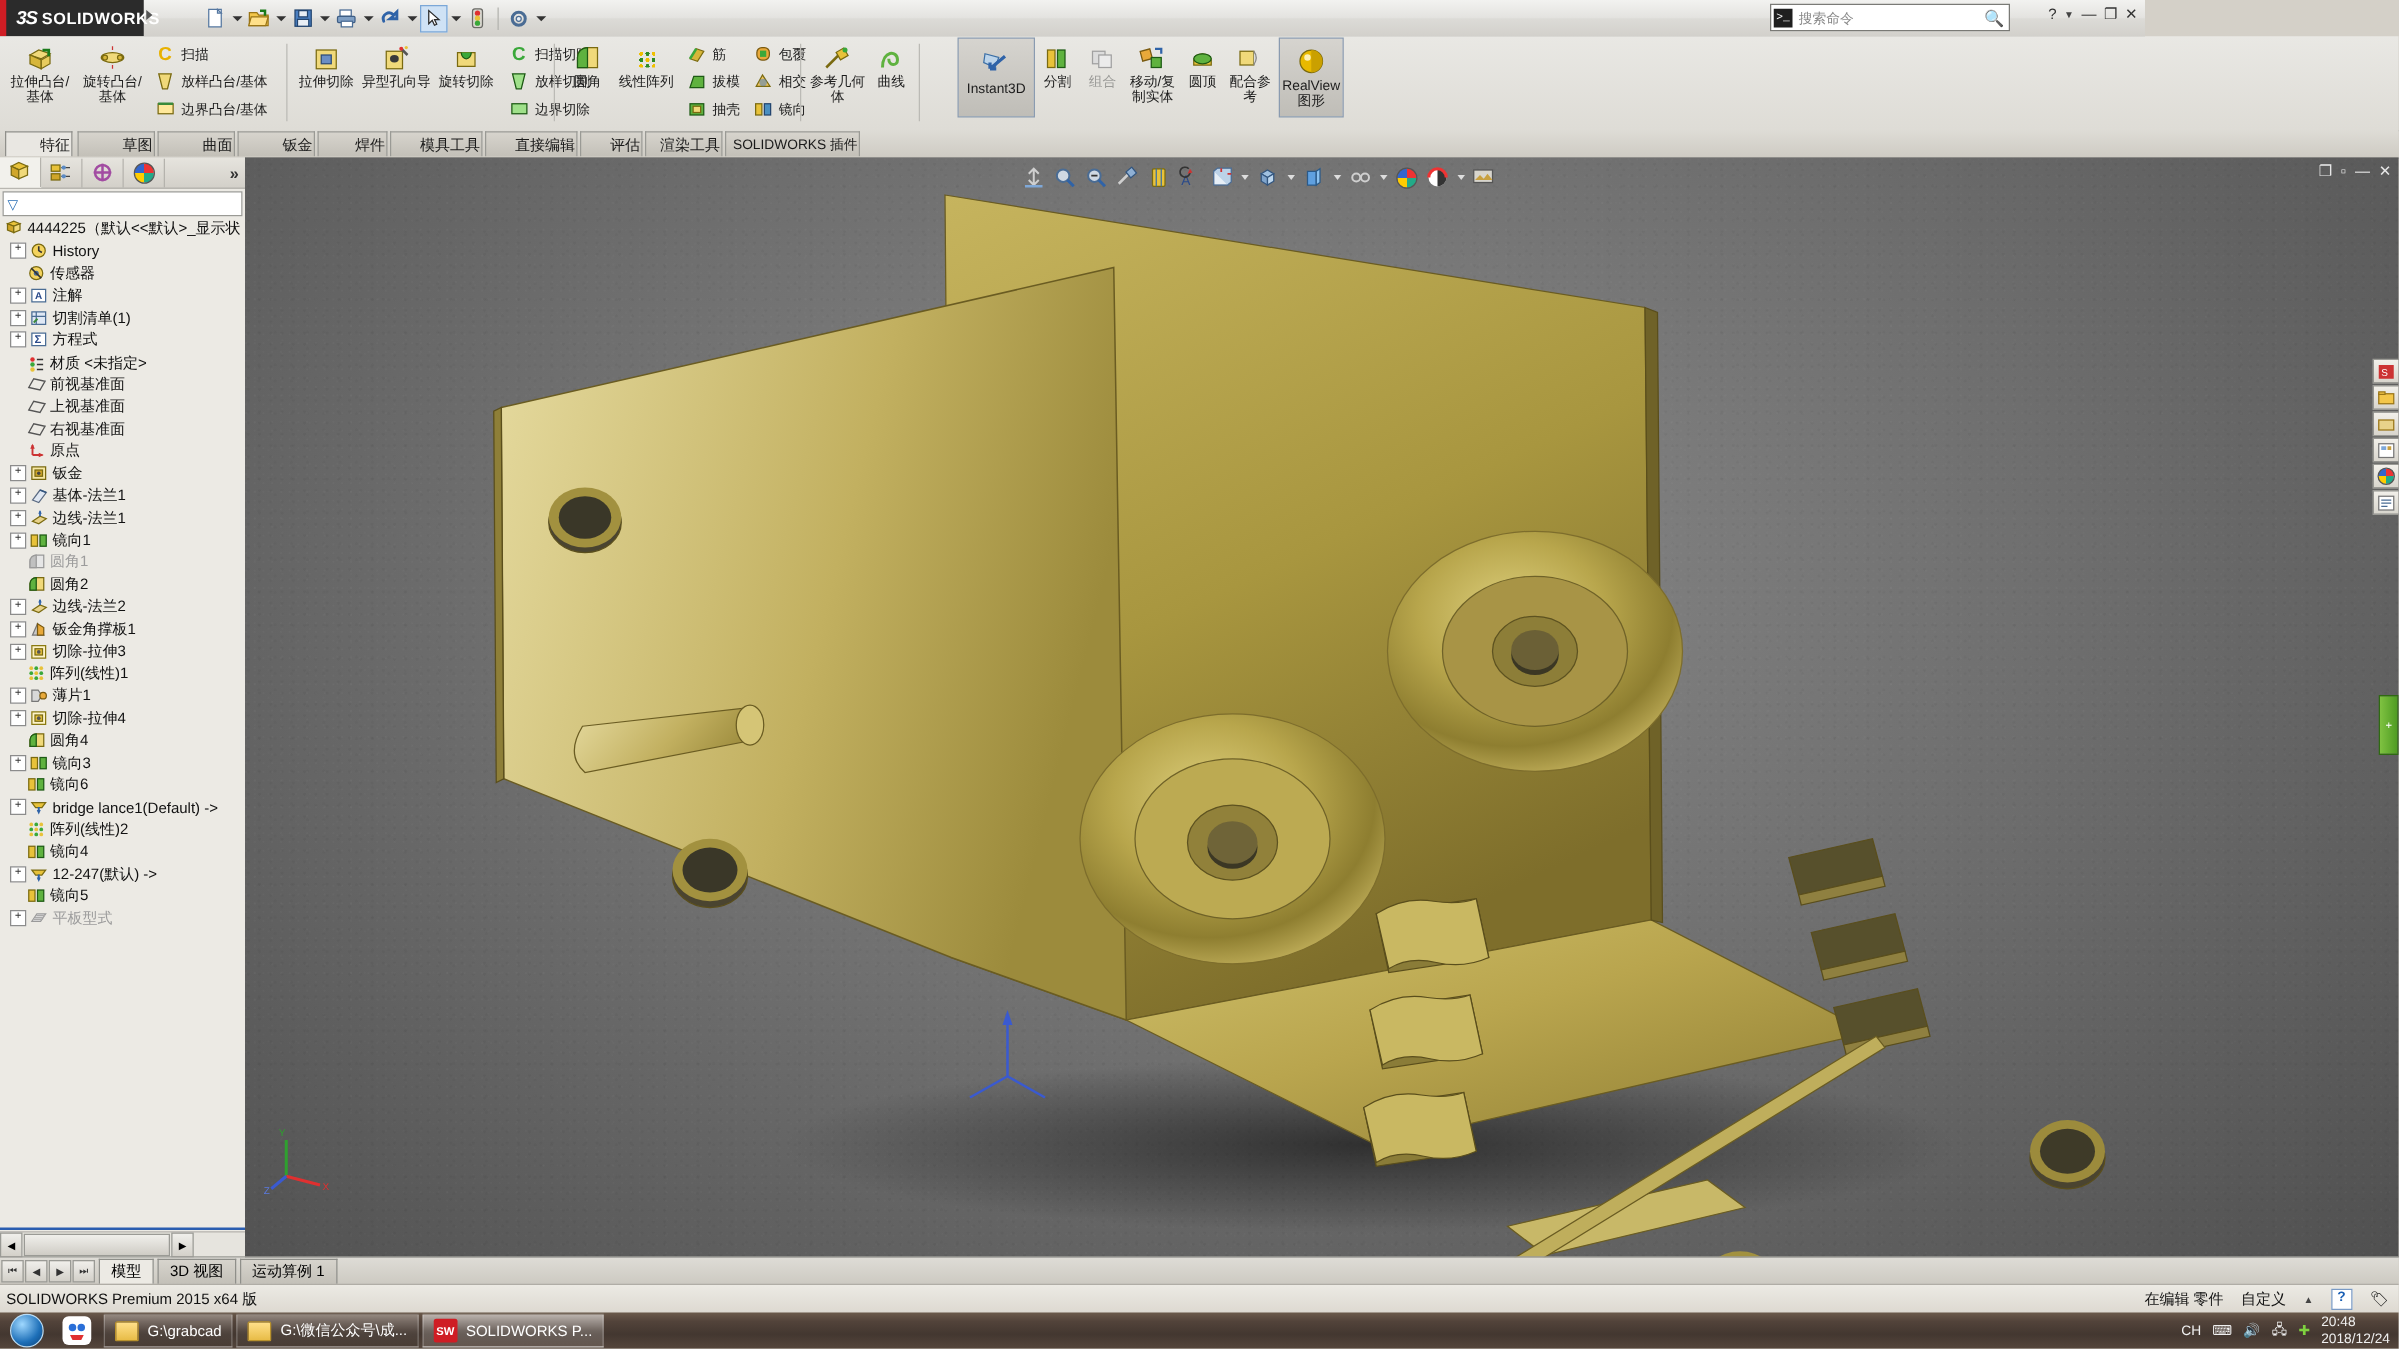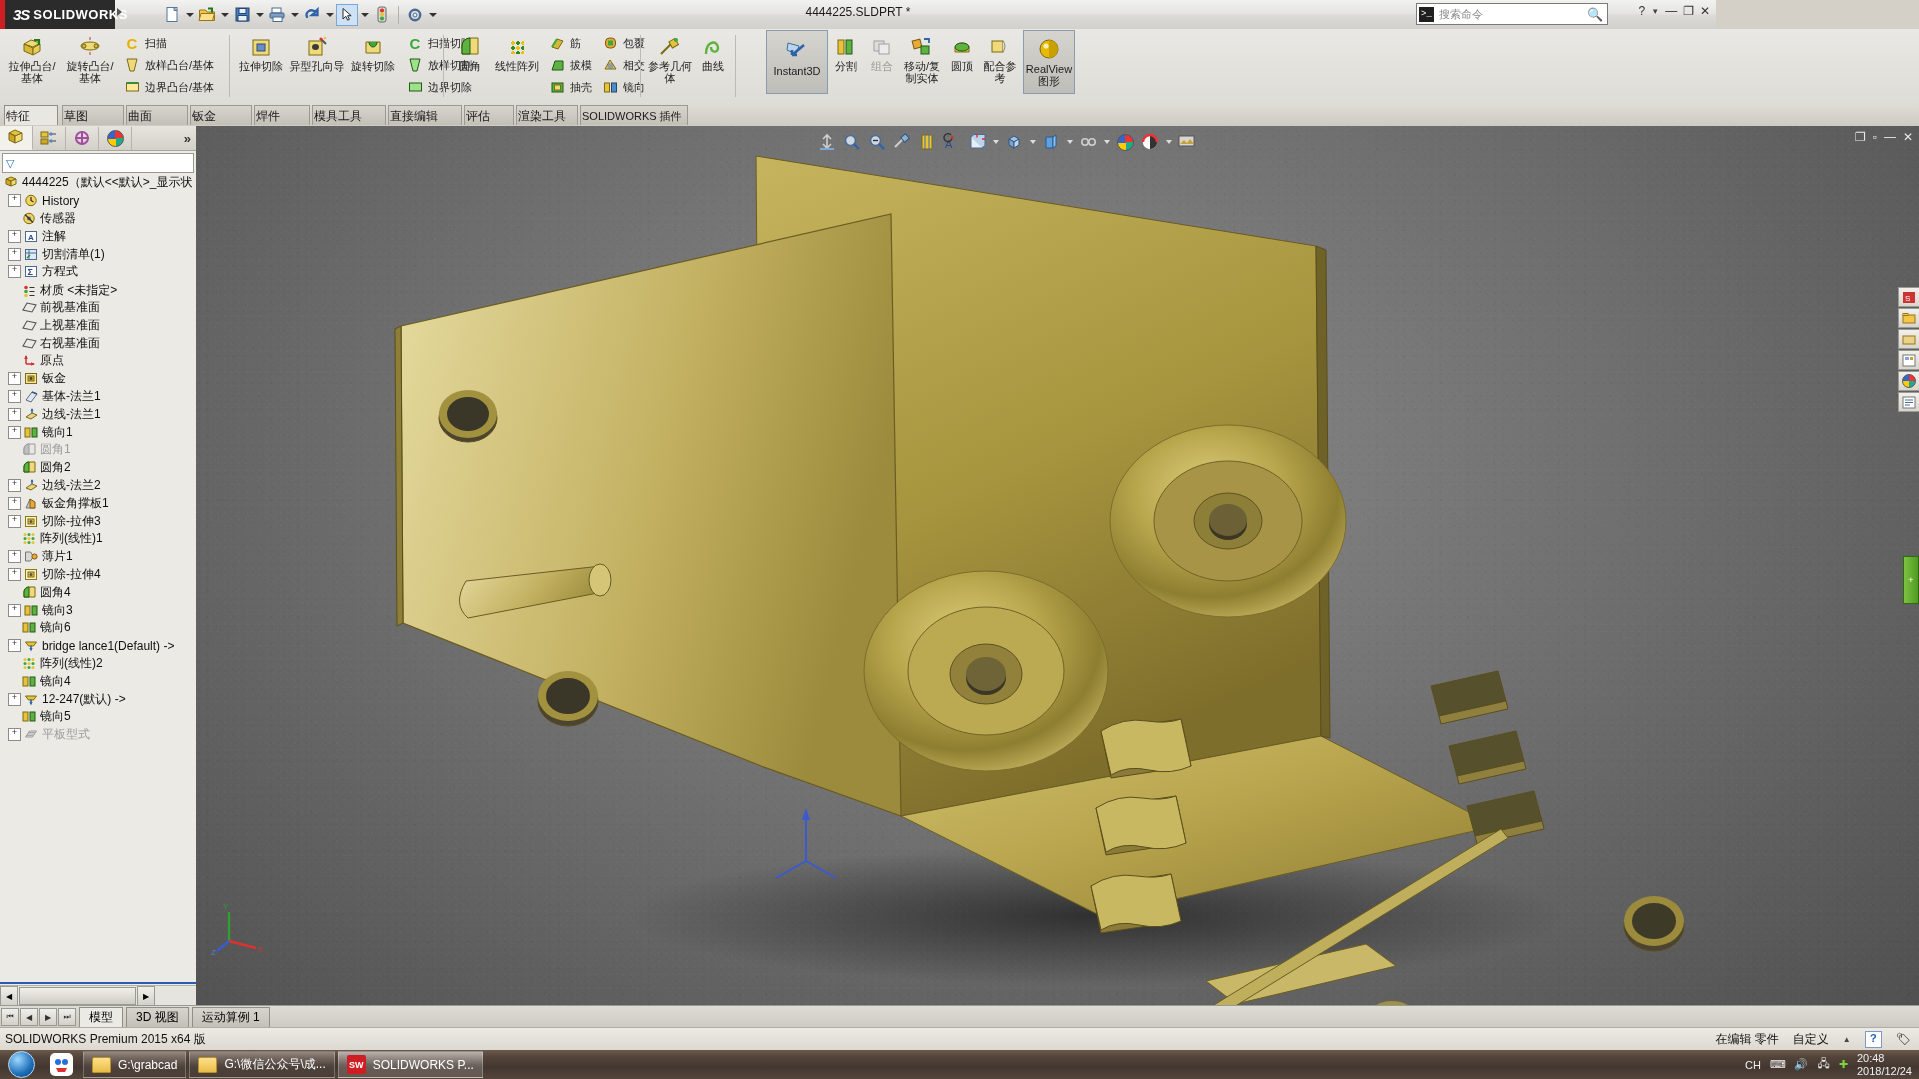--- a/index.html
+++ b/index.html
@@ -96,21 +96,21 @@
   
   .tabrow{
     position:absolute;left:0;top:104px;width:1919px;height:22px;
     background:linear-gradient(to bottom,#dedcd6,#cecbc3);
     border-bottom:1px solid #8f8f8a;
   }
   .tab{
     position:absolute;top:1px;height:20px;line-height:20px;padding:0 1px;font-size:12px;
     border:1px solid #9a9a95;border-bottom:none;
     background:linear-gradient(to bottom,#d7d4cd,#c3c0b8);
-    color:#1a1a1a;box-sizing:border-box;
+    color:#1a1a1a;box-sizing:border-box;text-align:right;
   }
   .tab.active{background:#e9e7e2;border-color:#8f8f8a;font-weight:normal;}
 
   
   .leftpanel{
     position:absolute;left:0;top:126px;width:196px;height:880px;
     background:#eceae4;border-right:1px solid #86867f;
   }
   .fm-tabs{
     height:24px;background:linear-gradient(to bottom,#e6e4de,#d3d0c9);
@@ -308,21 +308,20 @@
         <svg width="16" height="16" viewBox="0 0 16 16">
             <circle cx="8" cy="8" r="5.2" fill="none" stroke="#4a6c94" stroke-width="2.4"></circle>
             <circle cx="8" cy="8" r="2" fill="#e8eef5" stroke="#4a6c94"></circle>
           </svg>
       </div>
       <div class="caret">
           <i></i>
         </div>
     </div>
 
-    <div class="doc-title">4444225.SLDPRT *</div>
 
     <div class="searchbox">
       <div class="sicon">&gt;_</div>
       <div class="stext">搜索命令</div>
       <div class="mag">🔍</div>
     </div>
     <div class="win-btns">
       <span>?</span>
       <span style="font-size:8px;color:#444">▼</span>
       <span>—</span>

